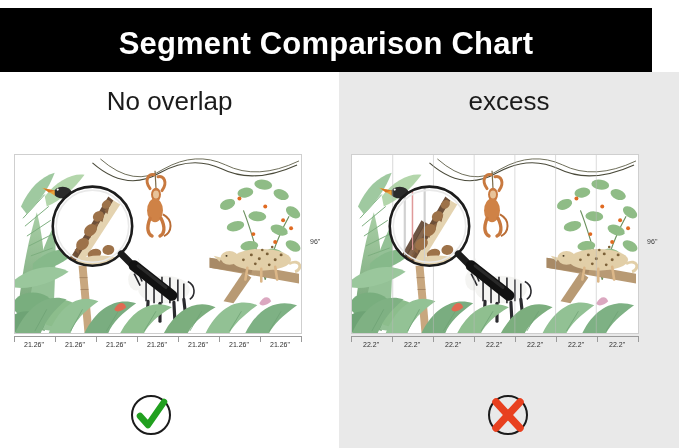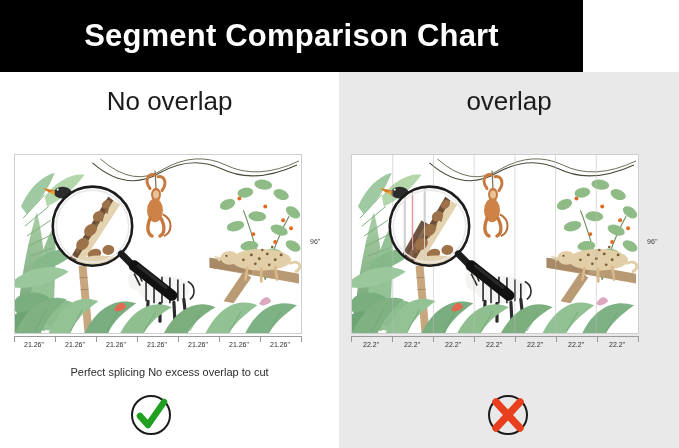--- a/index.html
+++ b/index.html
@@ -6,21 +6,21 @@
   body{
     width:679px;height:448px;
     font-family:"Liberation Sans","DejaVu Sans",sans-serif;
     background:#ffffff;
     overflow:hidden;
   }
   .page{position:relative;width:679px;height:448px;}
 
   
   .titlebar{
-    position:absolute;left:0;top:0;width:583px;height:72px;
+    position:absolute;left:0;top:8px;width:652px;height:72px;
     background:#000000;
     display:flex;align-items:center;justify-content:center;
   }
   .titlebar .title{
     color:#ffffff;
     font-size:31px;
     font-weight:700;
     letter-spacing:.2px;
     font-family:"Liberation Sans","DejaVu Sans",sans-serif;
   }
@@ -326,32 +326,31 @@
         <div class="tick" style="left:287px;"></div>
         <div class="seg-label" style="left:20px;">21.26"</div>
         <div class="seg-label" style="left:61px;">21.26"</div>
         <div class="seg-label" style="left:102px;">21.26"</div>
         <div class="seg-label" style="left:143px;">21.26"</div>
         <div class="seg-label" style="left:184px;">21.26"</div>
         <div class="seg-label" style="left:225px;">21.26"</div>
         <div class="seg-label" style="left:266px;">21.26"</div>
       </div>
 
-      <div class="caption" style="top:294px;">Perfect splicing No excess overlap to cut</div>
 
       <div class="verdict" style="left:128px;top:320px;">
         <svg viewBox="0 0 46 46">
           <circle cx="23" cy="23" r="19" fill="none" stroke="#1b1b1b" stroke-width="2"></circle>
           <path d="M12 24 L20 33 L36 10" fill="none" stroke="#21a01f" stroke-width="6.5" stroke-linecap="round" stroke-linejoin="round"></path>
         </svg>
       </div>
     </div>
 
     <div class="panel right">
-      <div class="panel-heading">overlap</div>
+      <div class="panel-heading">excess</div>
 
       <div class="mural-wrap r">
         <div class="mural">
           <svg viewBox="0 0 288 180" preserveAspectRatio="none">
             <defs>
               <clipPath id="lensClipR">
                   <circle cx="78" cy="72" r="40"></circle>
                 </clipPath>
               <linearGradient id="leafGR" x1="0" y1="0" x2="0" y2="1">
                 <stop offset="0%" stop-color="#a9cfa6"></stop>

